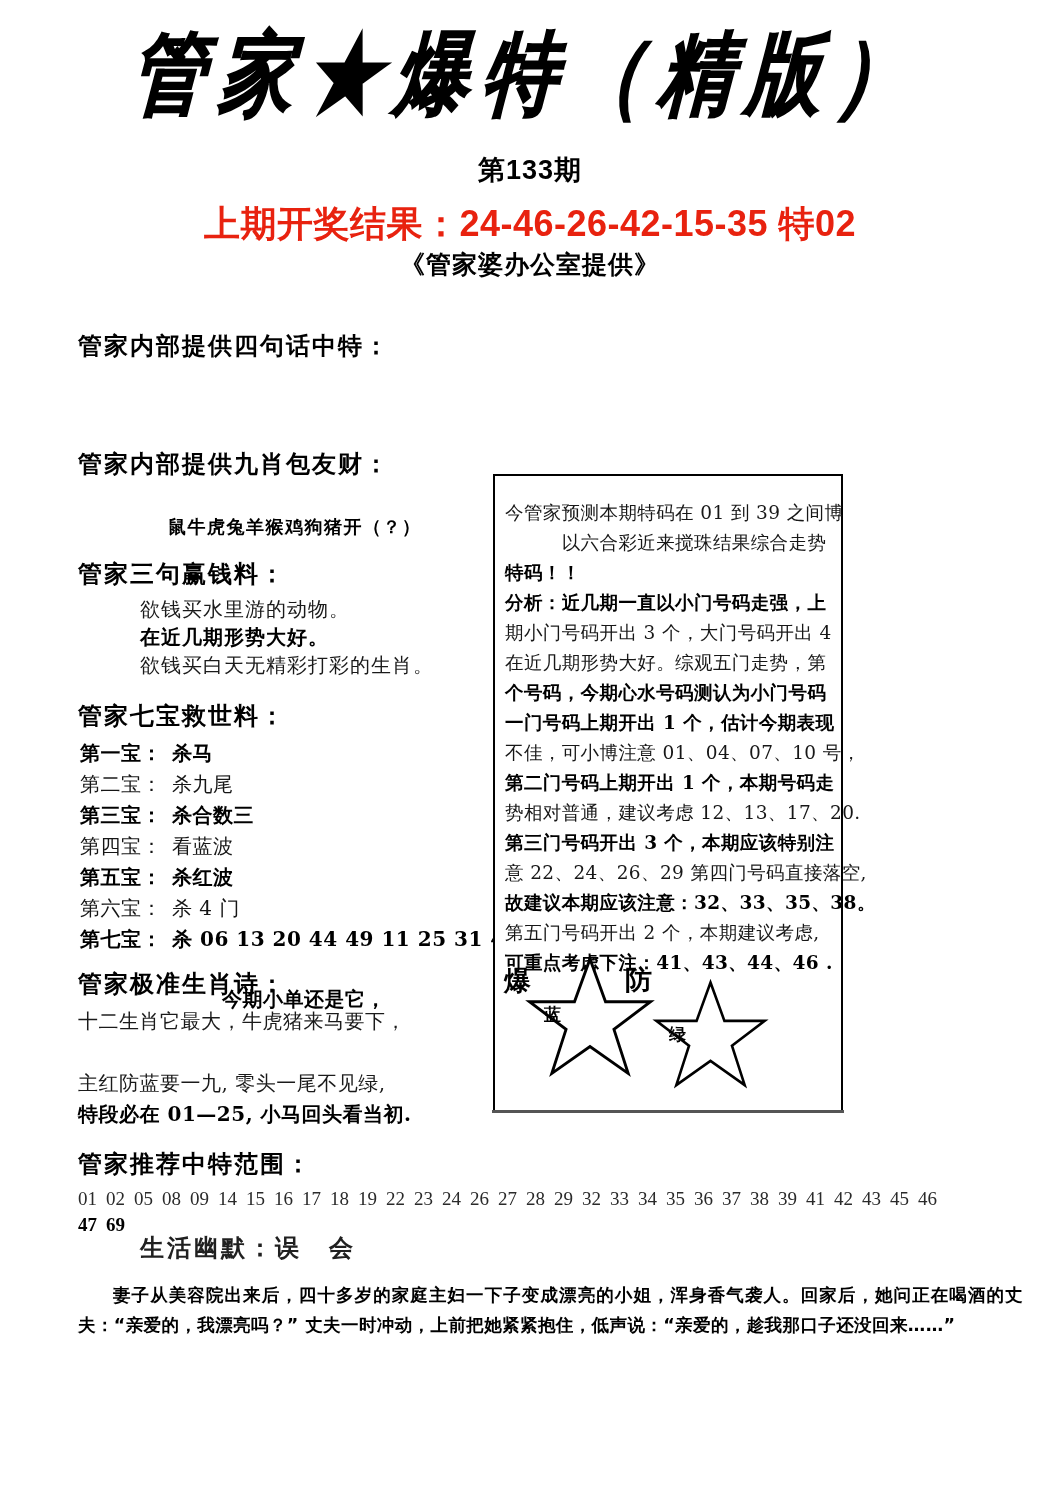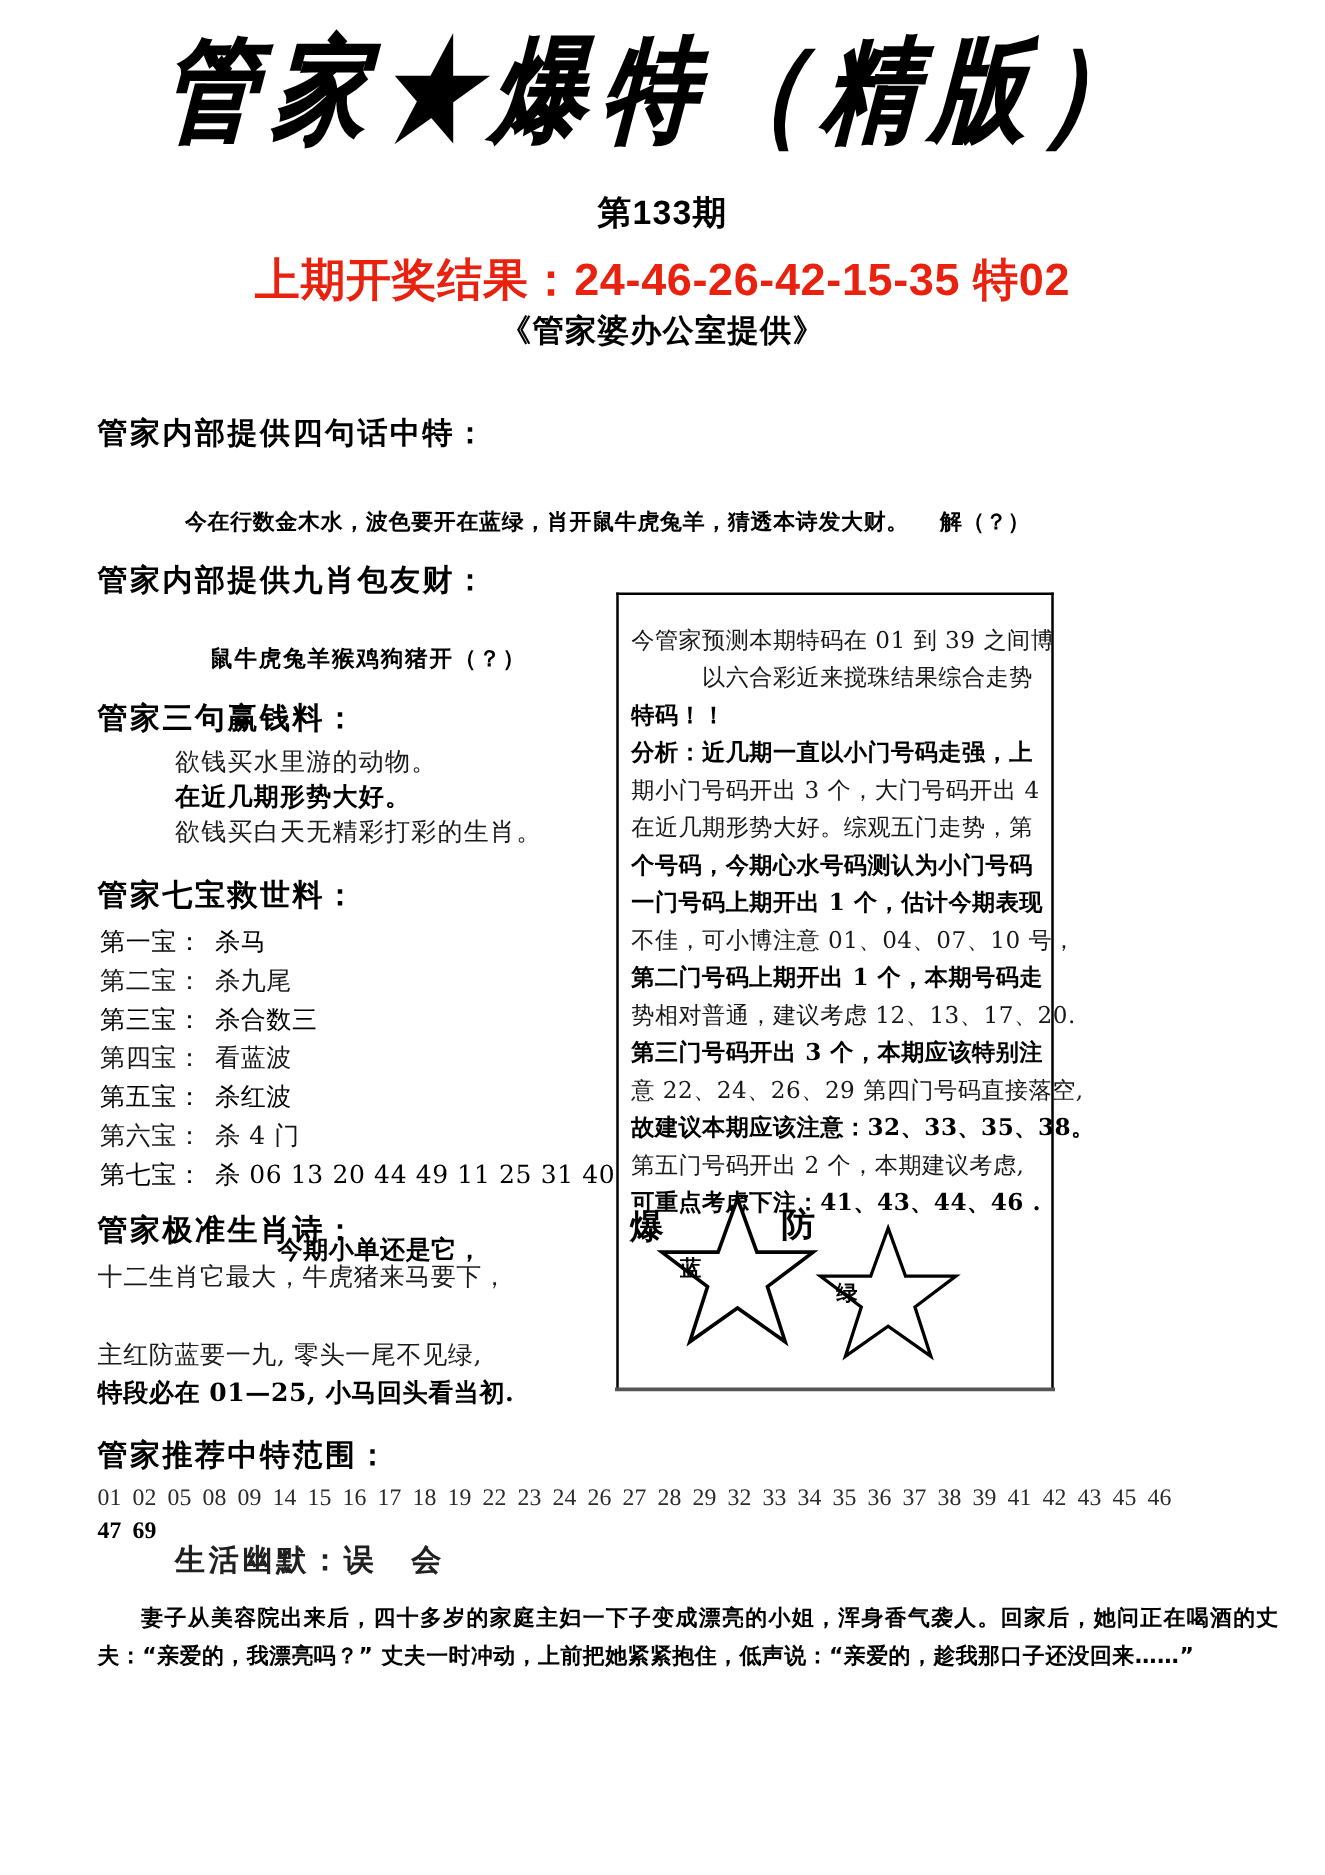--- a/index.html
+++ b/index.html
@@ -134,21 +134,21 @@
   .treasure {
     position: absolute;
     left: 80px;
     font-family: "DejaVu Serif", "Liberation Serif", serif;
     font-size: 20px;
     letter-spacing: 0.5px;
     white-space: nowrap;
   }
   .treasure .tk { margin-right: 2px; }
   .treasure .tv { margin-left: 8px; }
-  .treasure.b { font-weight: normal; }
+  .treasure.b { font-weight: bold; }
   .treasure.n { font-weight: normal; color: #151515; text-align: center; }
 
   
   .zpoem {
     position: absolute;
     font-family: "DejaVu Serif", "Liberation Serif", serif;
     font-size: 20px;
     letter-spacing: 0.5px;
     white-space: nowrap;
   }
@@ -256,21 +256,20 @@
 
   <div class="masthead">
     <div class="masthead-title">管家★爆特（精版）</div>
   </div>
 
   <div class="issue-no">第133期</div>
   <div class="last-result">上期开奖结果：24-46-26-42-15-35  特02</div>
   <div class="provider">《管家婆办公室提供》</div>
 
   <div class="sec-head" style="top:330px;">管家内部提供四句话中特：</div>
-  <div class="body-line" id="four-phrase-line">今在行数金木水，波色要开在蓝绿，肖开鼠牛虎兔羊，猜透本诗发大财。 　解（？）</div>
 
   <div class="sec-head" style="top:448px;">管家内部提供九肖包友财：</div>
   <div class="body-line serif" id="nine-zodiac-line">鼠牛虎兔羊猴鸡狗猪开（？）</div>
 
   <div class="sec-head" style="top:558px;">管家三句赢钱料：</div>
   <div class="three-line reg" style="top:596px;">欲钱买水里游的动物。</div>
   <div class="three-line" style="top:624px; font-weight:bold;">在近几期形势大好。</div>
   <div class="three-line reg" style="top:652px;">欲钱买白天无精彩打彩的生肖。</div>
 
   <div class="sec-head" style="top:700px;">管家七宝救世料：</div>

